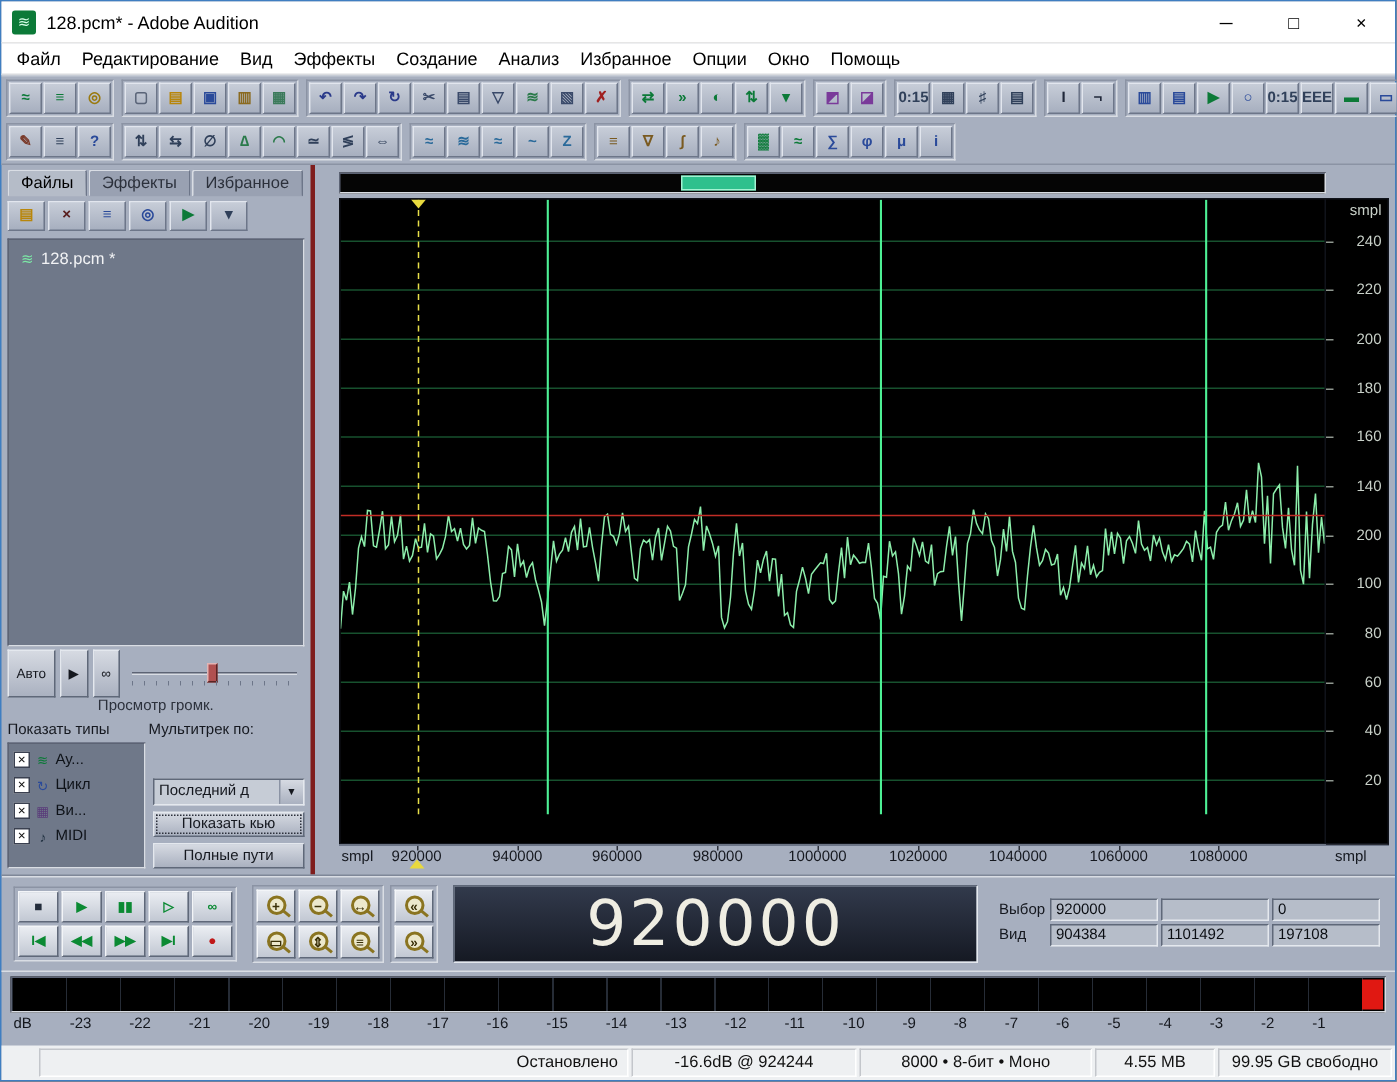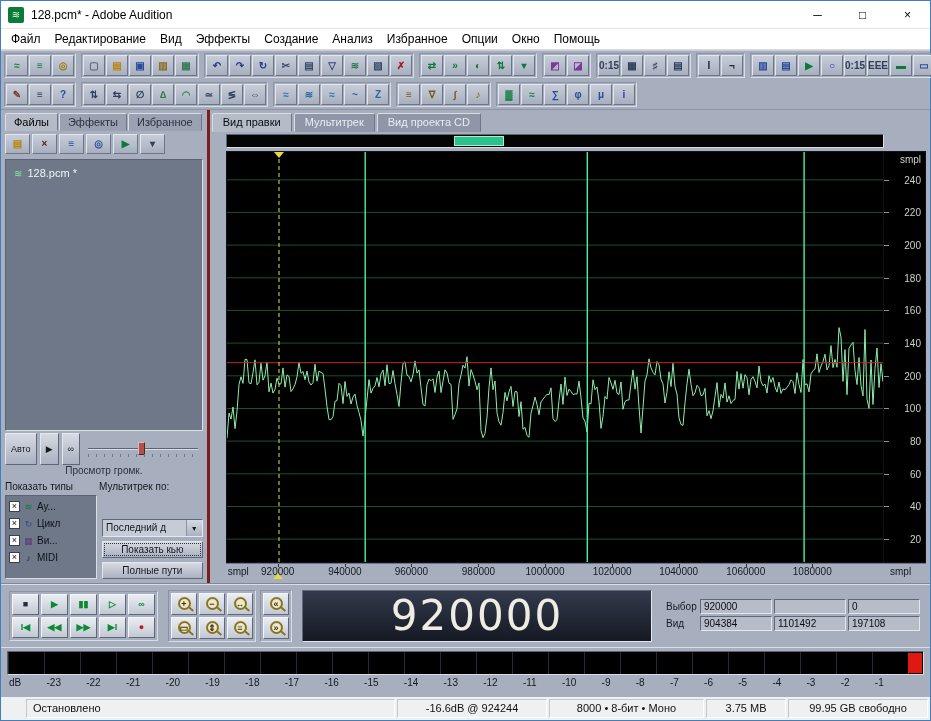--- a/index.html
+++ b/index.html
@@ -134,25 +134,25 @@
   .meter-bar{flex:0 0 24px;position:relative;background:#000;border:1px solid;border-color:#5c6374 #d9dde4 #d9dde4 #5c6374;}
   .meter-bar::before{content:"";position:absolute;inset:0;
     background:repeating-linear-gradient(90deg,#262c36 0 1px,transparent 1px 36px);}
   .meter-clip{position:absolute;right:1px;top:1px;bottom:1px;width:14px;background:#e01812;}
   .meter-scale{flex:0 0 14px;display:flex;justify-content:space-between;padding:0 40px 0 2px;font-size:10px;color:#14171d;}
 
   
   .status-bar{flex:0 0 22px;background:#eef0f2;display:flex;gap:2px;padding:2px;font-size:11px;color:#111;}
   .status-cell{border:1px solid;border-color:#c3c6cb #ffffff #ffffff #c3c6cb;padding:1px 6px;line-height:15px;
     white-space:nowrap;overflow:hidden;text-align:center;}
-  .status-cell:nth-of-type(1){flex:1;text-align:left;margin-left:23px;}
+  .status-cell:nth-of-type(1){flex:1;text-align:right;margin-left:23px;}
   .status-cell:nth-of-type(2){width:150px;}
   .status-cell:nth-of-type(3){width:155px;}
   .status-cell:nth-of-type(4){width:80px;}
-  .status-cell:nth-of-type(5){width:140px;}
+  .status-cell:nth-of-type(5){width:116px;}
 </style>
 </head>
 <body>
 
 <div class="window">
 
   <div class="titlebar">
     <span class="app-icon">≋</span>
     <span class="title-text">128.pcm* - Adobe Audition</span>
     <span class="win-controls">
@@ -495,25 +495,20 @@
             <span class="dropdown-value">Последний д</span>
             <span class="dropdown-arrow">▼</span>
           </div>
           <button class="toggle-btn focused">Показать кью</button>
           <button class="toggle-btn">Полные пути</button>
         </div>
       </div>
     </div>
 
     <div class="right-zone">
-      <div class="view-tabs">
-        <span class="view-tab active">Вид правки</span>
-        <span class="view-tab">Мультитрек</span>
-        <span class="view-tab">Вид проекта CD</span>
-      </div>
       <div class="overview-row">
         <div class="gutter"></div>
         <div class="overview-bar">
           <div id="overview-selection" style="left: 34.6%; width: 7.7%;"></div>
         </div>
         <div class="overview-spacer"></div>
       </div>
       <div class="wave-row">
         <div class="gutter"></div>
         <div id="wave-panel">
@@ -714,17 +709,17 @@
         <span class="meter-label">-3</span>
         <span class="meter-label">-2</span>
         <span class="meter-label">-1</span>
       </div>
   </div>
 
   <div class="status-bar">
     <span class="status-cell">Остановлено</span>
     <span class="status-cell">-16.6dB @ 924244</span>
     <span class="status-cell">8000 • 8-бит • Моно</span>
-    <span class="status-cell">3.75 MB</span>
+    <span class="status-cell">4.55 MB</span>
     <span class="status-cell">99.95 GB свободно</span>
   </div>
 
 </div>
 
 </body></html>

